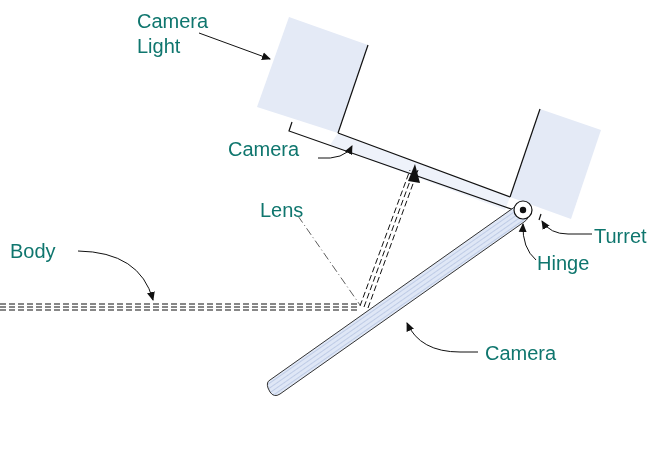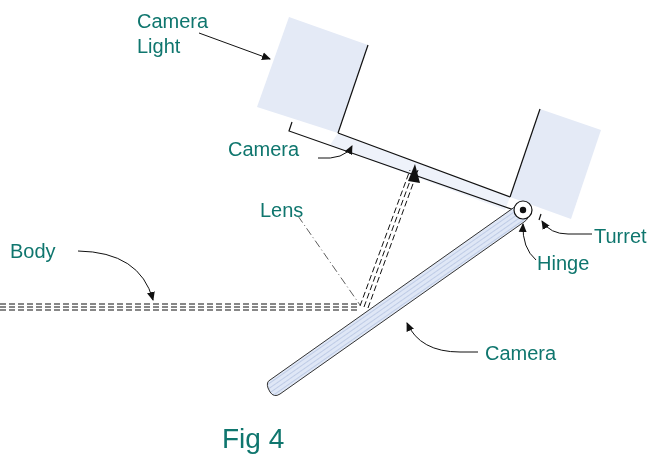--- a/index.html
+++ b/index.html
@@ -68,14 +68,13 @@
 </svg>
 
 <div class="lbl" style="left:137px;top:9px;">Camera</div>
 <div class="lbl" style="left:137px;top:34px;">Light</div>
 <div class="lbl" style="left:228px;top:137px;">Camera</div>
 <div class="lbl" style="left:260px;top:166px;margin-top:32px;">Lens</div>
 <div class="lbl" style="left:10px;top:239px;">Body</div>
 <div class="lbl" style="left:537px;top:251px;">Hinge</div>
 <div class="lbl" style="left:594px;top:224px;">Turret</div>
 <div class="lbl" style="left:485px;top:341px;">Camera</div>
-<div class="lbl fig" style="left:222px;top:423px;">Fig 4</div>
 </div>
 
 </body></html>

